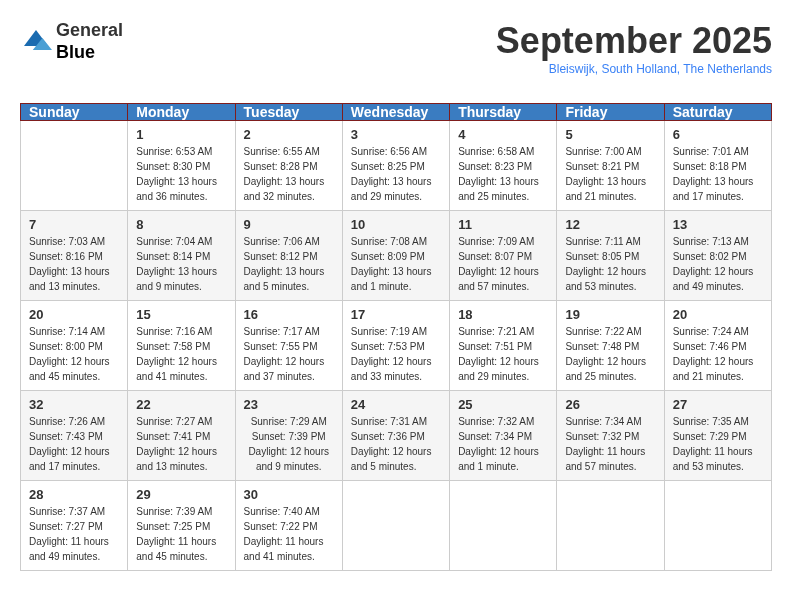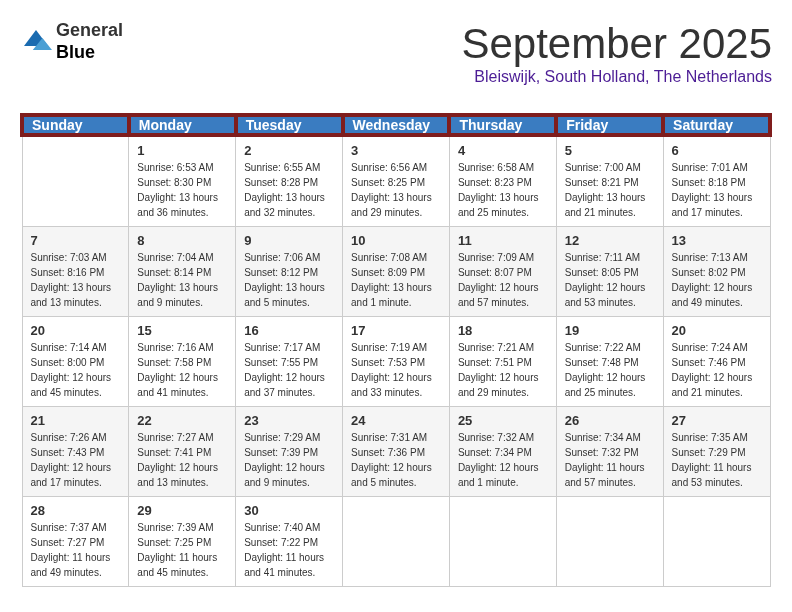--- a/index.html
+++ b/index.html
@@ -29,41 +29,41 @@
     .logo-general { color: #333; }
     .logo-blue { color: #000000; }
     .logo-icon {
       width: 32px;
       height: 32px;
     }
     .title-block {
       text-align: right;
     }
     .month-title {
-      font-size: 42px;
-      font-weight: normal;
+      font-size: 36px;
+      font-weight: bold;
       color: #333;
     }
     .location-title {
-      font-size: 16px;
-      color: #4c1d95;
+      font-size: 12px;
+      color: #3b82f6;
     }
     .calendar {
       width: 100%;
       border-collapse: collapse;
       border: 1px solid #ccc;
     }
     .calendar th {
       background-color: #3a7cc1;
       color: white;
       text-align: left;
       padding: 0 8px;
       font-size: 14px;
       font-weight: bold;
-      border: 4px solid #7f1d1d;
+      border: 1px solid #7f1d1d;
     }
     .calendar td {
       vertical-align: top;
       padding: 6px 8px;
       border: 1px solid #ccc;
       width: calc(100% / 7);
       min-height: 80px;
       font-size: 11px;
       color: #333;
       background: #fff;
@@ -261,36 +261,36 @@
         <td>
           <span class="day-number">20</span>
           <div class="day-info" style="white-space: pre-line;">Sunrise: 7:24 AM
 Sunset: 7:46 PM
 Daylight: 12 hours
 and 21 minutes.</div>
         </td>
       </tr>
       <tr>
         <td>
-          <span class="day-number">21</span>
+          <span class="day-number">32</span>
           <div class="day-info" style="white-space: pre-line;">Sunrise: 7:26 AM
 Sunset: 7:43 PM
 Daylight: 12 hours
 and 17 minutes.</div>
         </td>
         <td>
           <span class="day-number">22</span>
           <div class="day-info" style="white-space: pre-line;">Sunrise: 7:27 AM
 Sunset: 7:41 PM
 Daylight: 12 hours
 and 13 minutes.</div>
         </td>
         <td>
           <span class="day-number">23</span>
-          <div class="day-info" style="white-space: pre-line;">Sunrise: 7:29 AM
+          <div class="day-info" style="white-space: pre-line; text-align: center;">Sunrise: 7:29 AM
 Sunset: 7:39 PM
 Daylight: 12 hours
 and 9 minutes.</div>
         </td>
         <td>
           <span class="day-number">24</span>
           <div class="day-info" style="white-space: pre-line;">Sunrise: 7:31 AM
 Sunset: 7:36 PM
 Daylight: 12 hours
 and 5 minutes.</div>

